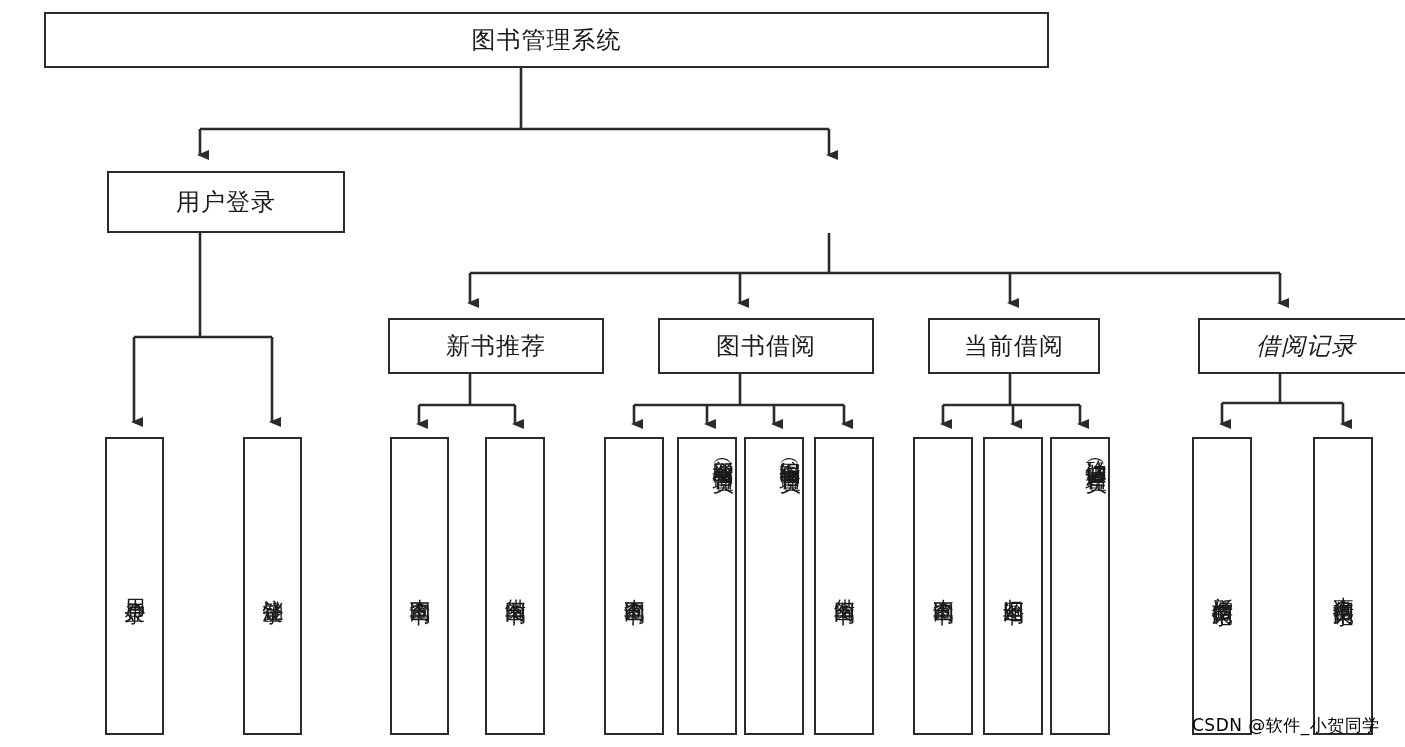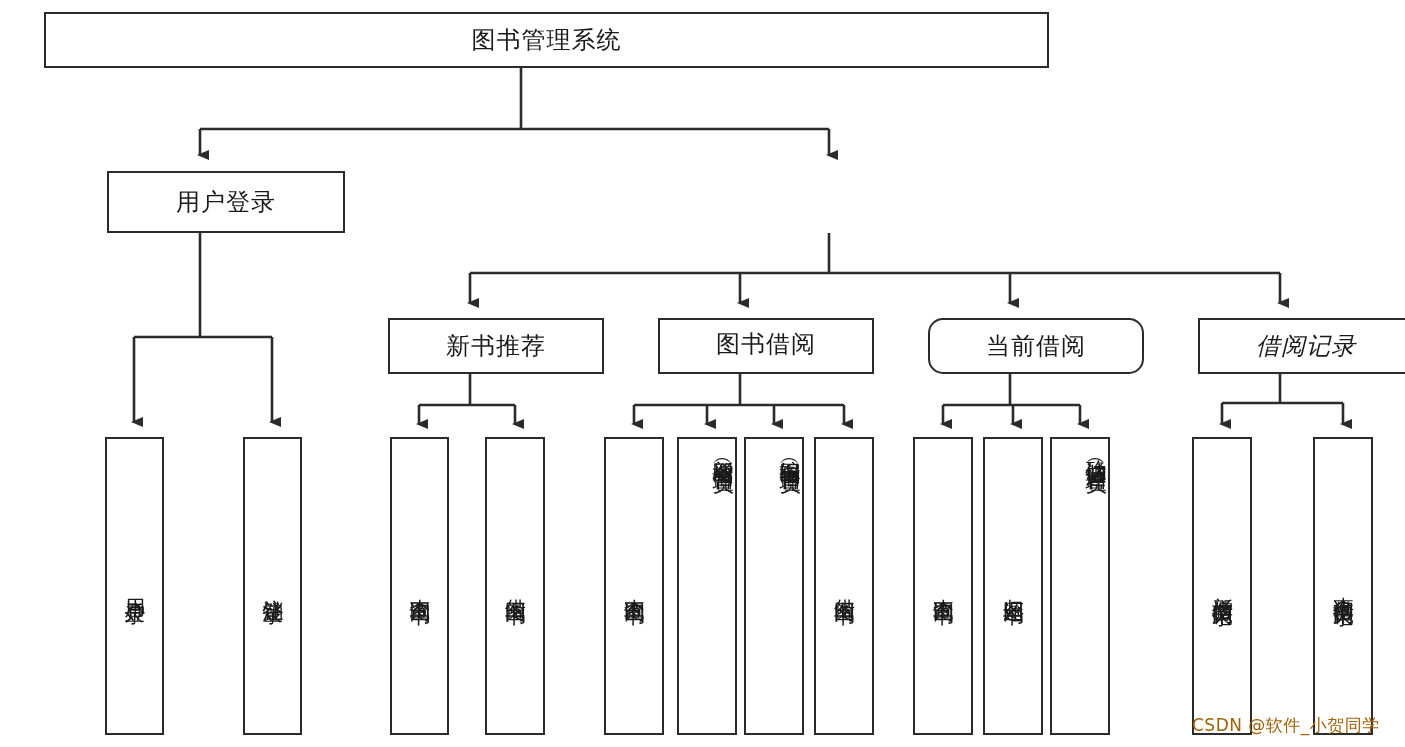--- a/index.html
+++ b/index.html
@@ -49,21 +49,21 @@
     letter-spacing: 2px;
     padding: 6px 0;
     align-items: flex-start;
     justify-content: center;
   }
   #watermark {
     position: absolute;
     left: 1192px;
     top: 714px;
     font-size: 17px;
-    color: #a16207;
+    color: #000000;
     white-space: nowrap;
     font-family: "DejaVu Sans", "Liberation Sans", sans-serif;
     letter-spacing: 0.5px;
   }
 </style>
 </head>
 <body>
 
 <div id="canvas">
 
@@ -115,22 +115,22 @@
       <line x1="1222" y1="403" x2="1222" y2="424" marker-end="url(#arrow)"></line>
       <line x1="1343" y1="403" x2="1343" y2="424" marker-end="url(#arrow)"></line>
     </g>
   </svg>
 
   <div class="node horiz" id="node-root" style="left: 18px; top: 12px; width: 1005px; height: 56px;">图书管理系统</div>
 
   <div class="node horiz" style="left: 81px; top: 171px; width: 238px; height: 62px;">用户登录</div>
 
   <div class="node horiz" style="left: 362px; top: 318px; width: 216px; height: 56px;">新书推荐</div>
-  <div class="node horiz" style="left: 632px; top: 318px; width: 216px; height: 56px; font-family: Liberation Mono, monospace;">图书借阅</div>
-  <div class="node horiz" style="left: 902px; top: 318px; width: 216px; height: 56px; border-radius: 15px;">当前借阅</div>
+  <div class="node horiz" style="left: 632px; top: 318px; width: 216px; height: 56px;">图书借阅</div>
+  <div class="node horiz" style="left: 902px; top: 318px; width: 172px; height: 56px;">当前借阅</div>
   <div class="node horiz" style="left: 1172px; top: 318px; width: 216px; height: 56px; font-style: italic;">借阅记录</div>
 
   <div class="node vert" style="left: 105px; top: 437px; width: 59px; height: 298px; align-items: center; justify-content: center;">用户登录</div>
   <div class="node vert" style="left: 243px; top: 437px; width: 59px; height: 298px; align-items: center; justify-content: center;">注销登录</div>
   <div class="node vert" style="left: 390px; top: 437px; width: 59px; height: 298px; align-items: center; justify-content: center;">查询图书</div>
   <div class="node vert" style="left: 485px; top: 437px; width: 60px; height: 298px; align-items: center; justify-content: center;">借阅图书</div>
   <div class="node vert" style="left: 604px; top: 437px; width: 60px; height: 298px; align-items: center; justify-content: center;">查询图书</div>
   <div class="node vert" style="left: 677px; top: 437px; width: 60px; height: 298px; align-items: flex-start; justify-content: flex-start; padding-top: 4px;">新增图书（管理员）</div>
   <div class="node vert" style="left: 744px; top: 437px; width: 60px; height: 298px; align-items: flex-start; justify-content: flex-start; padding-top: 4px;">编辑图书（管理员）</div>
   <div class="node vert" style="left: 814px; top: 437px; width: 60px; height: 298px; align-items: center; justify-content: center;">借阅图书</div>

